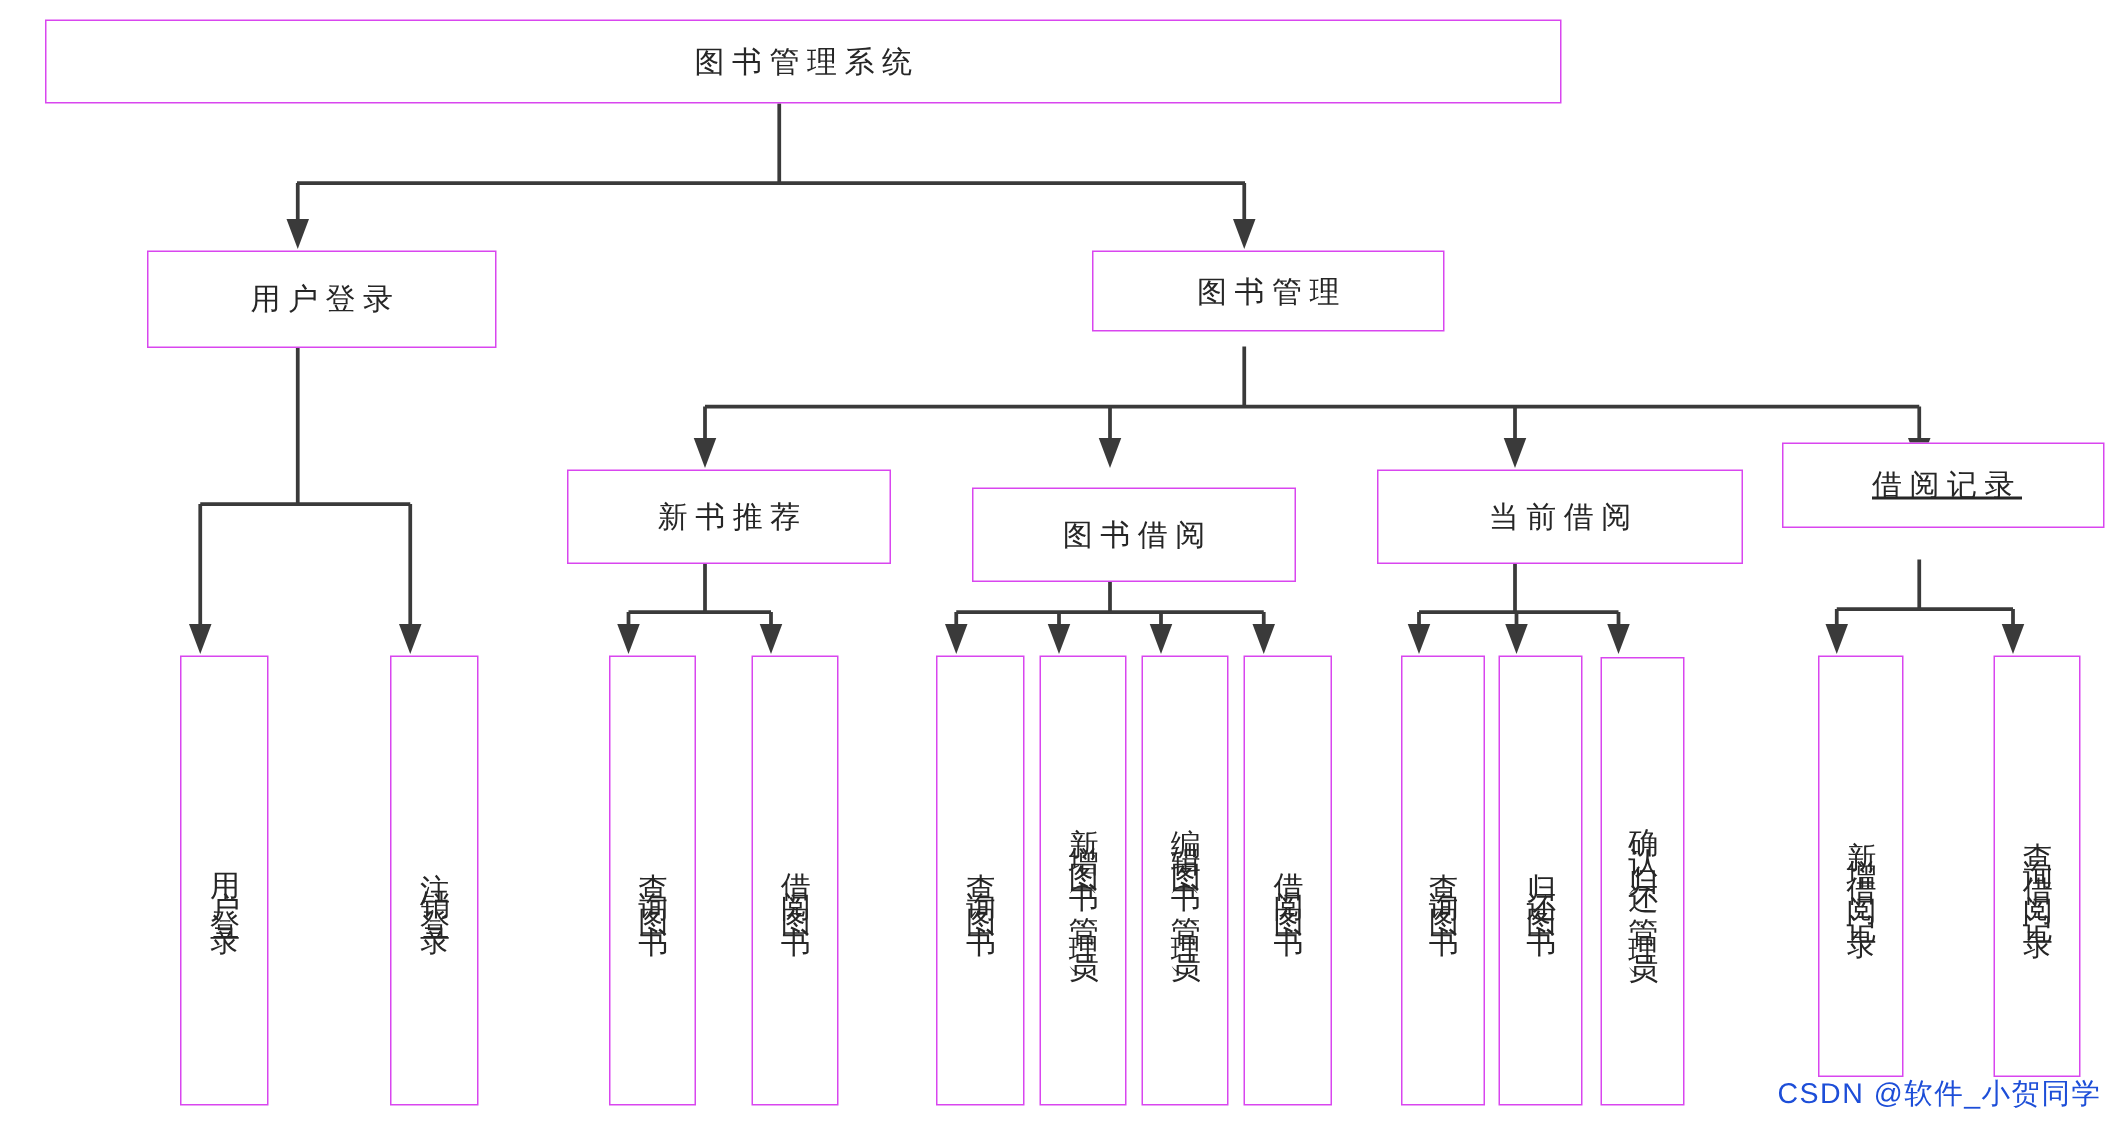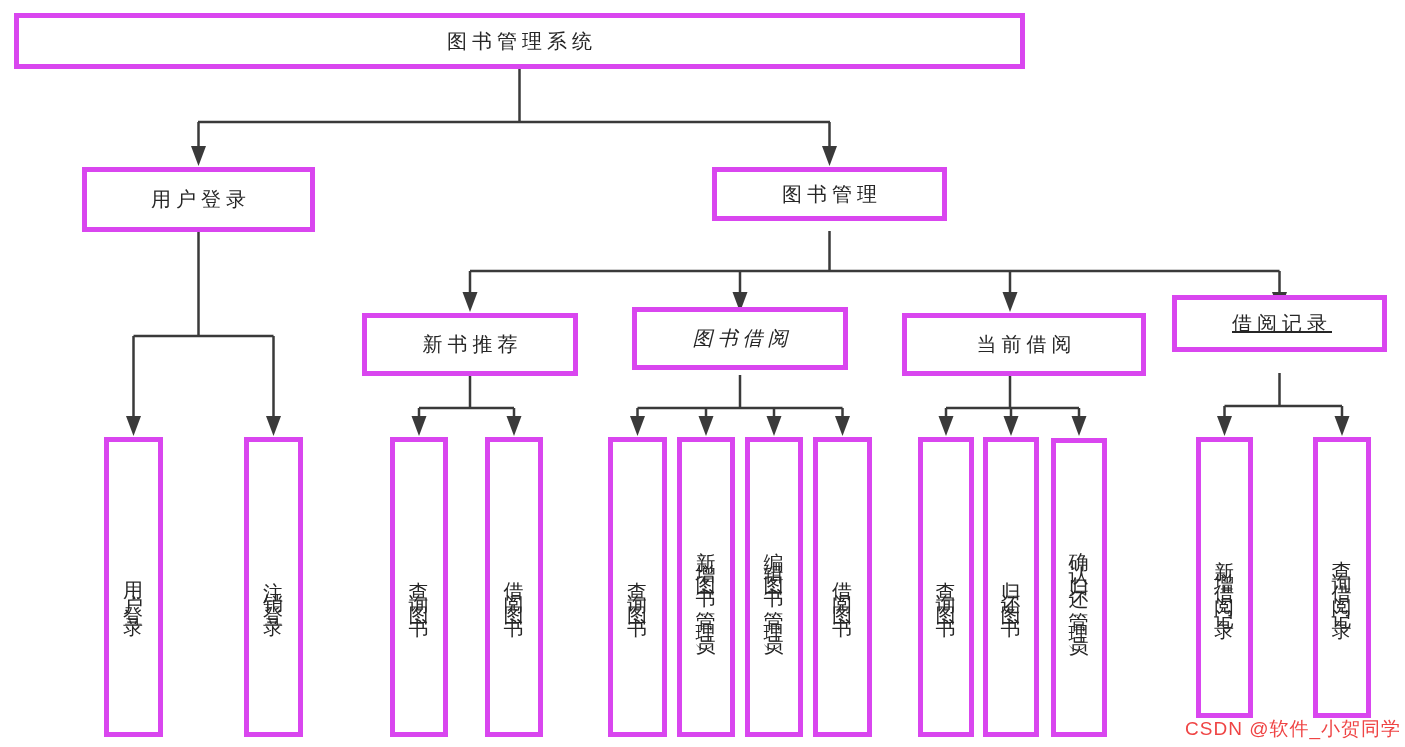--- a/index.html
+++ b/index.html
@@ -19,47 +19,48 @@
     position: absolute;
     left: 0;
     top: 0;
     width: 1405px;
     height: 747px;
     pointer-events: none;
   }
   .node {
     position: absolute;
     box-sizing: border-box;
-    border: 5px solid #d946ef;
+    border: 1px solid #d946ef;
     background: #ffffff;
     display: flex;
     align-items: center;
     justify-content: center;
     color: #262626;
     font-size: 20px;
     letter-spacing: 5px;
     text-indent: 5px; 
     white-space: nowrap;
     z-index: 2;
+    margin-left: 16px;
   }
   .leaf {
     writing-mode: vertical-rl;
     text-orientation: mixed;
     letter-spacing: 12px;
     text-indent: 0;
     white-space: normal;
     line-height: 1;
     padding-top: 6px;
   }
   .watermark {
     position: absolute;
     right: 4px;
     bottom: 5px;
     font-size: 19px;
-    color: #ef4444;
+    color: #1d4ed8;
     letter-spacing: 1px;
     text-shadow: 1px 1px 0 #ffffff;
     z-index: 3;
   }
 </style>
 </head>
 <body>
 
 <div class="canvas">
 
@@ -124,21 +125,21 @@
     <line x1="1342" y1="406" x2="1342" y2="420"></line>
     <polygon points="1334.5,416 1349.5,416 1342,436" stroke="none"></polygon>
   </svg>
 
   <div class="node" style="left:14px; top:13px; width:1011px; height:56px;">图书管理系统</div>
 
   <div class="node" style="left:82px; top:167px; width:233px; height:65px;">用户登录</div>
   <div class="node" style="left:712px; top:167px; width:235px; height:54px;">图书管理</div>
 
   <div class="node" style="left:362px; top:313px; width:216px; height:63px;">新书推荐</div>
-  <div class="node" style="left:632px; top:307px; width:216px; height:63px;font-style:italic;">图书借阅</div>
+  <div class="node" style="left:632px; top:325px; width:216px; height:63px;">图书借阅</div>
   <div class="node" style="left:902px; top:313px; width:244px; height:63px;">当前借阅</div>
   <div class="node" style="left:1172px; top:295px; width:215px; height:57px;text-decoration:underline;">借阅记录</div>
 
   <div class="node leaf" style="left:104px; top:437px; width:59px; height:300px;">用户登录</div>
   <div class="node leaf" style="left:244px; top:437px; width:59px; height:300px;">注销登录</div>
 
   <div class="node leaf" style="left:390px; top:437px; width:58px; height:300px;">查询图书</div>
   <div class="node leaf" style="left:485px; top:437px; width:58px; height:300px;">借阅图书</div>
 
   <div class="node leaf" style="left:608px; top:437px; width:59px; height:300px;">查询图书</div>

